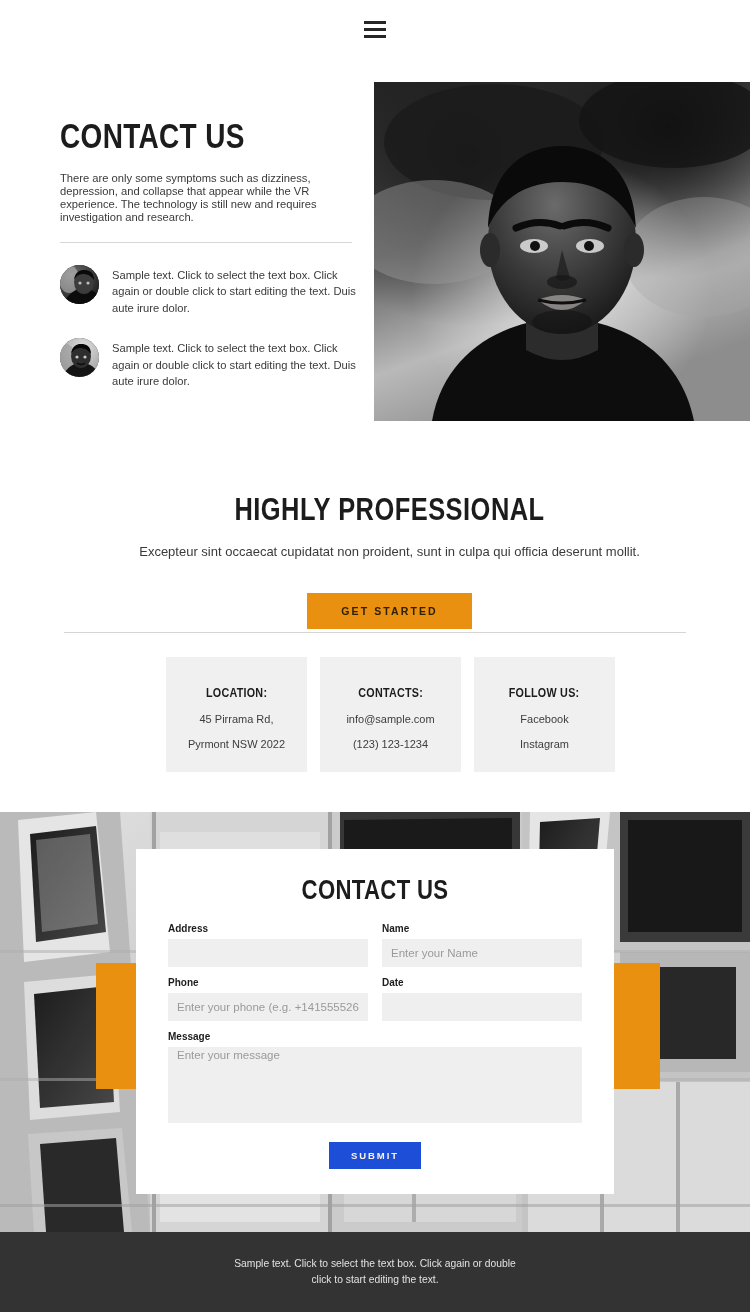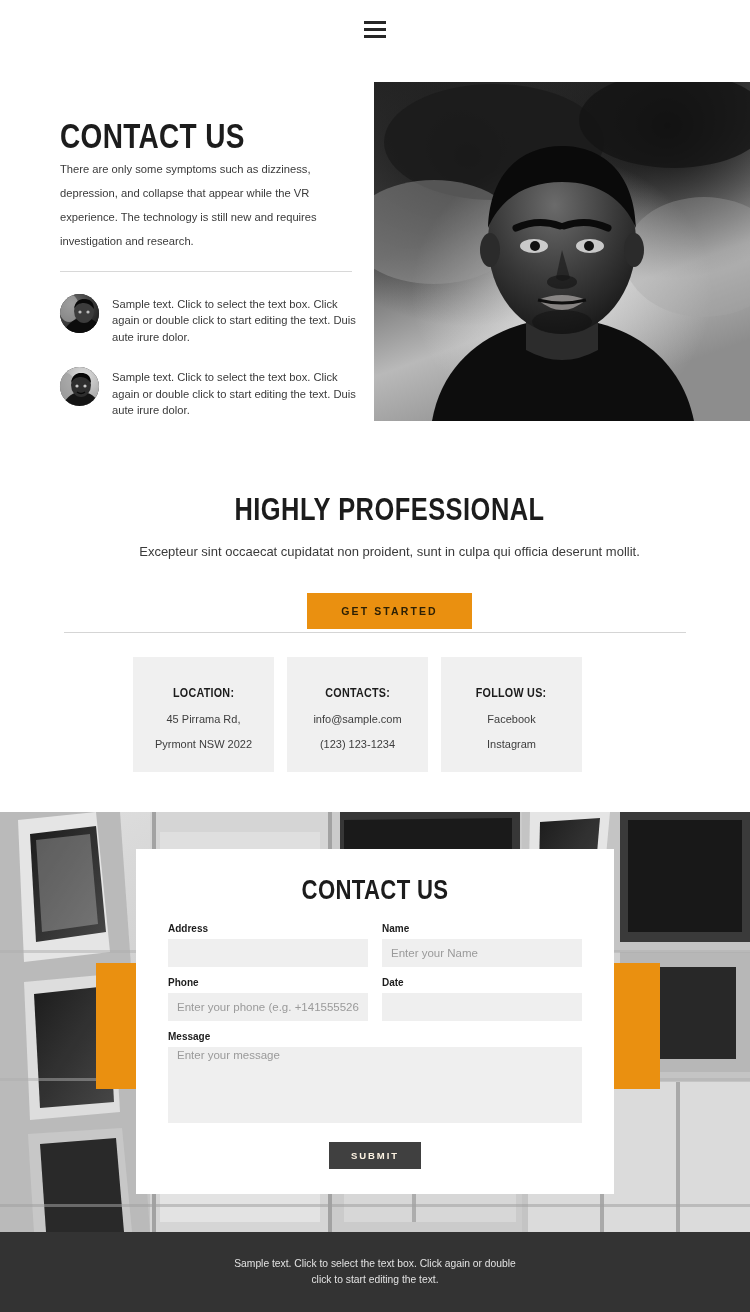--- a/index.html
+++ b/index.html
@@ -30,21 +30,21 @@
 
   .hero-left { position: absolute; left: 60px; top: 118px; width: 300px; }
   h1.section-title {
     font-family: "Liberation Sans Narrow", "Liberation Sans", sans-serif;
     font-size: 35px; line-height: 1.05; letter-spacing: 0.4px;
     font-weight: 700; color: #1c1c1c; text-transform: uppercase;
     transform: scaleX(0.80); transform-origin: left center;
     white-space: nowrap;
   }
   .hero-para {
-    margin-top: 2px; font-size: 11.2px; line-height: 24px; color: #3a3a3a;
+    margin-top: 17px; font-size: 11.2px; line-height: 13px; color: #3a3a3a;
     width: 262px;
   }
   .divider-thin { margin-top: 18px; width: 292px; height: 1px; background: #d8d8d8; }
 
   .testimonial { display: flex; gap: 13px; margin-top: 22px; width: 300px; }
   .avatar {
     flex: 0 0 auto; width: 39px; height: 39px; border-radius: 50%;
     overflow: hidden; background: #333; position: relative;
   }
   .avatar svg { display: block; width: 39px; height: 39px; }
@@ -65,21 +65,21 @@
     background: #ea9010; color: #2c2005;
     font-size: 10.5px; font-weight: 700; letter-spacing: 2.1px;
     text-transform: uppercase; padding: 12px 34px; border: none; cursor: pointer;
     min-width: 144px;
   }
   .divider-wide {
     position: absolute; left: 64px; top: 632px; width: 622px; height: 1px; background: #d5d5d5;
   }
 
   
-  .cards { position: absolute; left: 133px; top: 657px; width: 450px; display: flex; gap: 13px; }
+  .cards { position: absolute; left: 166px; top: 657px; width: 450px; display: flex; gap: 13px; }
   .card {
     width: 141px; height: 115px; background: #f0f0f0;
     display: flex; flex-direction: column; align-items: center;
     padding-top: 29px;
   }
   .card-title {
     font-family: "Liberation Sans Narrow", "Liberation Sans", sans-serif;
     font-size: 12.5px; font-weight: 700; letter-spacing: 0.3px; color: #1c1c1c;
     text-transform: uppercase; transform: scaleX(0.86);
   }
@@ -115,21 +115,21 @@
   .field input, .field textarea {
     width: 100%; background: #efefef; border: none; outline: none;
     font-family: "Liberation Sans", sans-serif; font-size: 11.5px; color: #444;
     padding: 0 9px;
   }
   .field input { height: 28px; }
   .field textarea { height: 76px; resize: none; line-height: 16px; }
   .field input::placeholder, .field textarea::placeholder { color: #9a9a9a; }
   .submit-wrap { text-align: center; margin-top: 5px; }
   .btn-submit {
-    background: #404040; color: #fdf3e2; border: none; cursor: pointer;
+    background: #1d4ed8; color: #fdf3e2; border: none; cursor: pointer;
     font-size: 9.5px; font-weight: 700; letter-spacing: 1.9px; text-transform: uppercase;
     padding: 8px 22px; min-width: 80px;
   }
 
   
   .footer {
     position: absolute; left: 0; top: 1232px; width: 750px; height: 80px;
     background: #333333; display: flex; align-items: center; justify-content: center;
   }
   .footer-text { font-size: 10.3px; line-height: 16px; color: #e2e2e2; text-align: center; width: 300px; }

